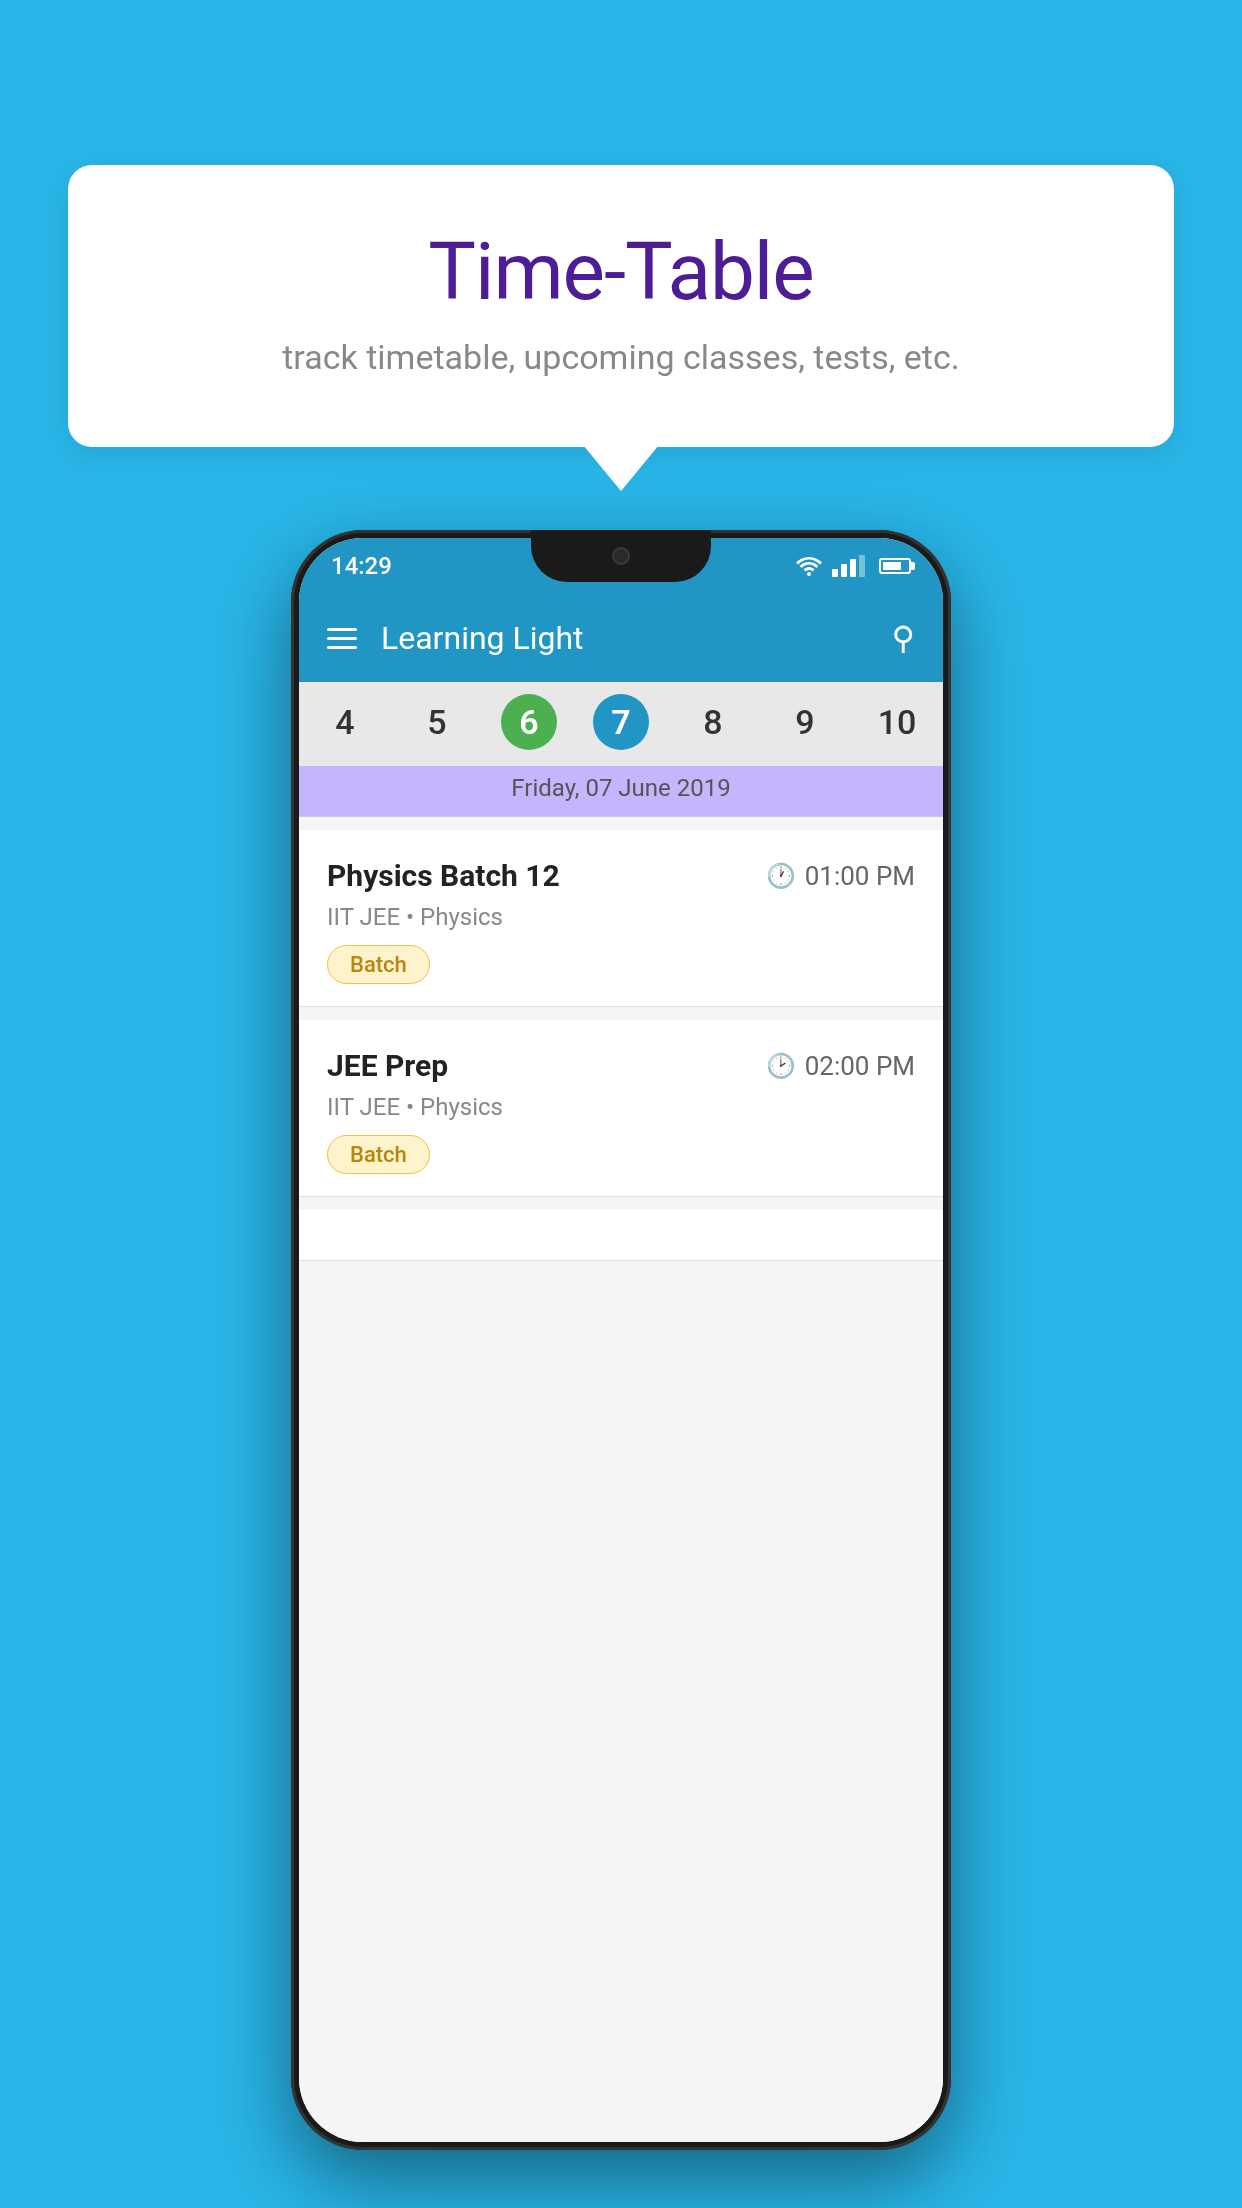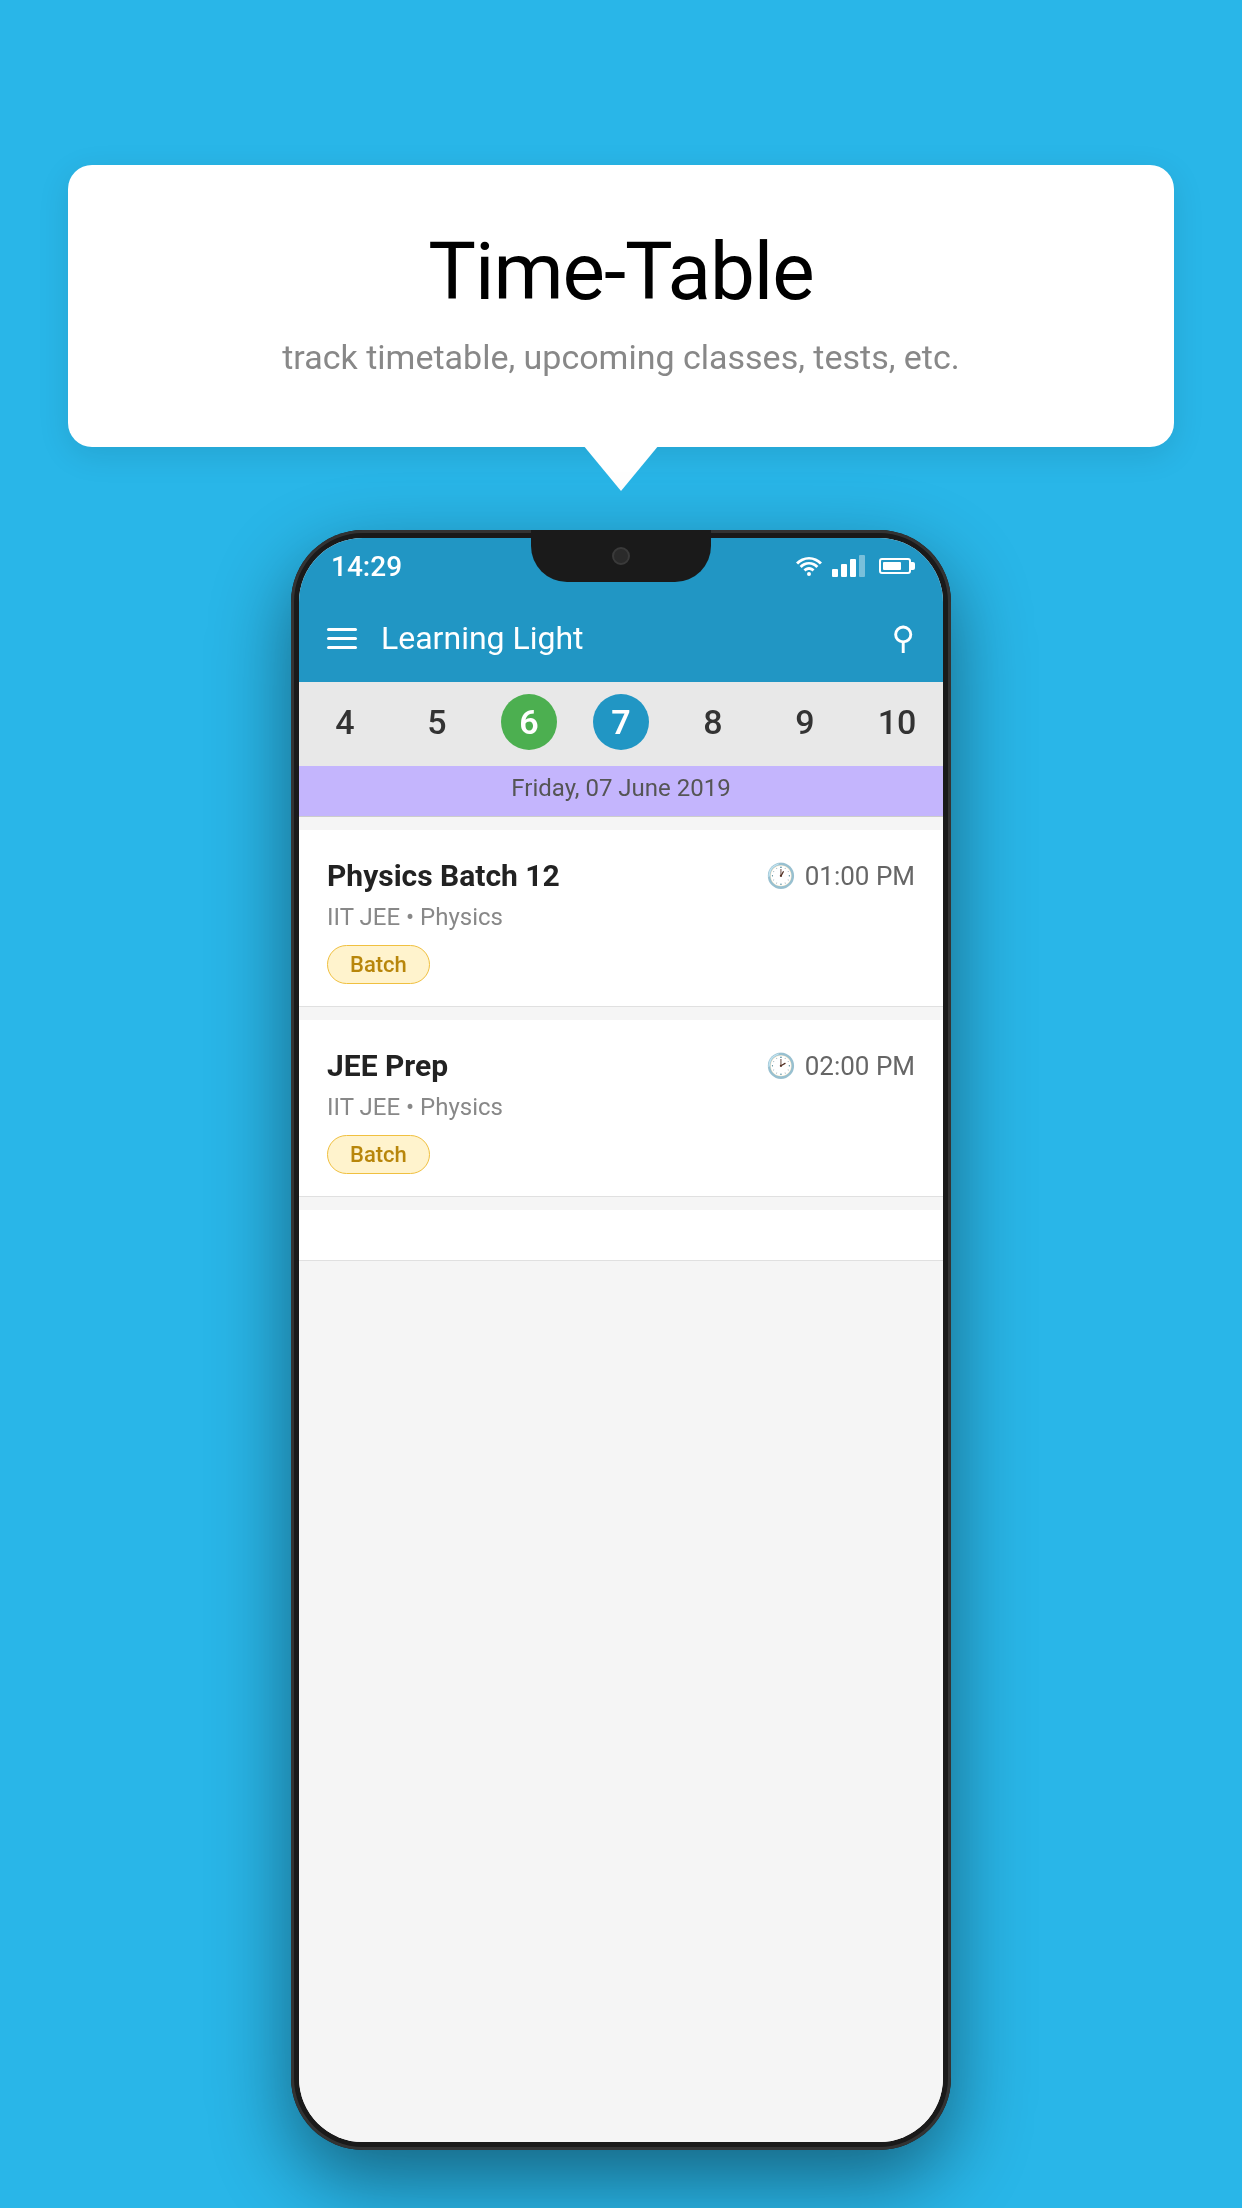--- a/index.html
+++ b/index.html
@@ -34,21 +34,21 @@
       transform: translateX(-50%);
       width: 0;
       height: 0;
       border-left: 38px solid transparent;
       border-right: 38px solid transparent;
       border-top: 46px solid #fff;
     }
     .bubble-title {
       font-size: 80px;
       font-weight: 400;
-      color: #000000;
+      color: #4c1d95;
       margin-bottom: 18px;
       letter-spacing: -1px;
     }
     .bubble-subtitle {
       font-size: 34px;
       color: #888;
       font-weight: 400;
     }
 
     
@@ -113,21 +113,21 @@
       background: #2196C4;
       height: 56px;
       display: flex;
       align-items: center;
       justify-content: space-between;
       padding: 0 32px;
       flex-shrink: 0;
     }
     .status-time {
       color: #fff;
-      font-size: 28px;
+      font-size: 24px;
       font-weight: 500;
     }
     .status-icons {
       display: flex;
       align-items: center;
       gap: 10px;
     }
     .signal-bars {
       display: flex;
       align-items: flex-end;

